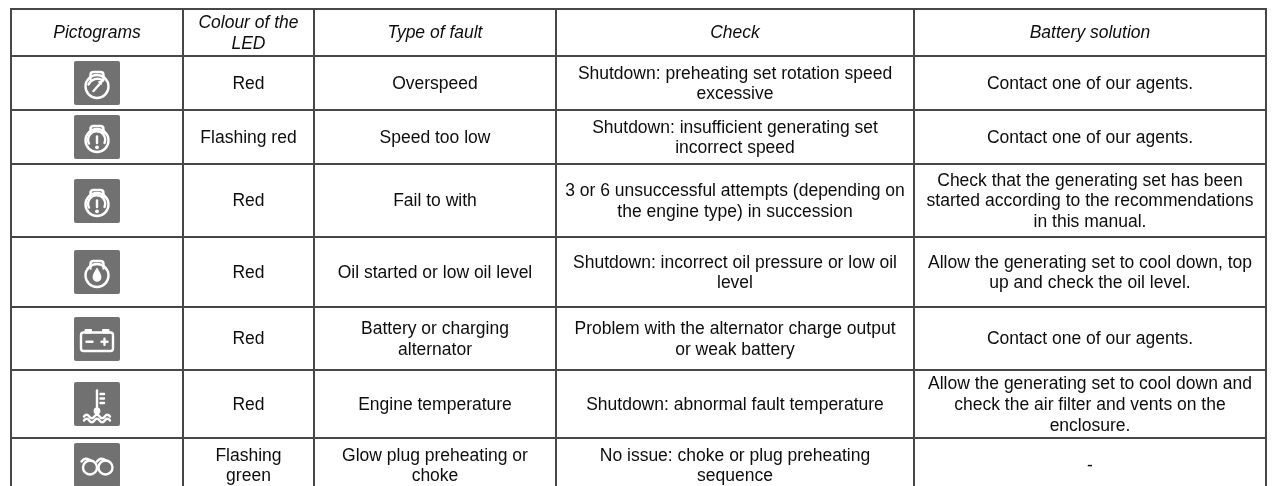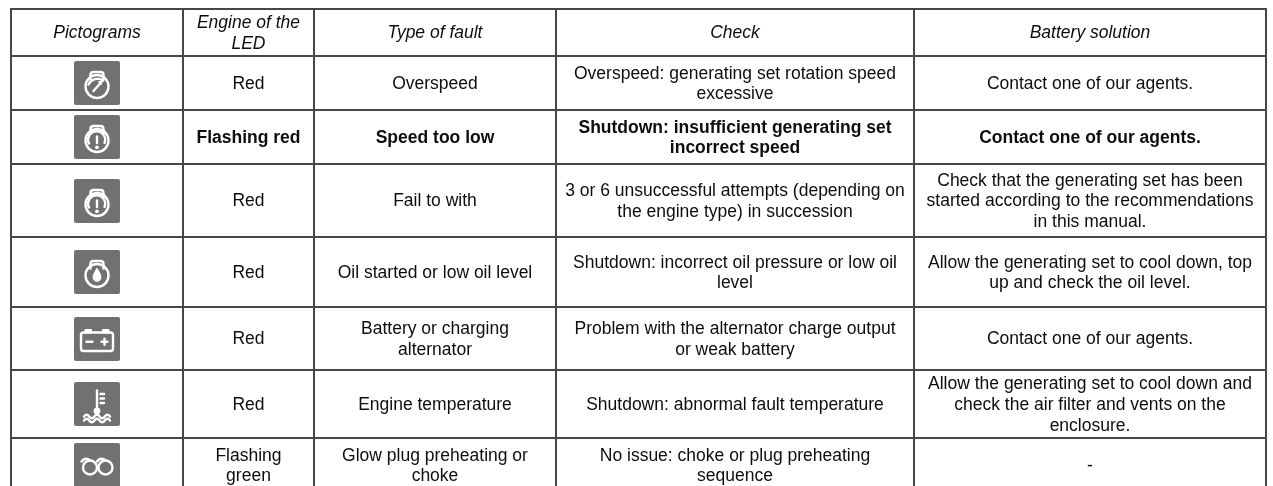--- a/index.html
+++ b/index.html
@@ -26,21 +26,21 @@
     font-size: 17.5px;
     line-height: 1.18;
     box-sizing: border-box;
   }
   .fault-table th {
     font-style: italic;
     font-weight: normal;
     height: 40px;
   }
   tr.row-1 { height: 49px; }
-  tr.row-2 { height: 51px; font-weight: bold; }
+  tr.row-2 { height: 51px; }
   tr.row-3 { height: 73px; }
   tr.row-4 { height: 70px; }
   tr.row-5 { height: 63px; }
   tr.row-6 { height: 66px; }
   tr.row-7 { height: 52px; }
   .picto {
     width: 46px;
     height: 44px;
     background: #717171;
     border-radius: 2px;
@@ -60,21 +60,21 @@
   <colgroup>
     <col style="width:172px">
     <col style="width:131px">
     <col style="width:242px">
     <col style="width:358px">
     <col style="width:352px">
   </colgroup>
   <thead>
     <tr>
       <th>Pictograms</th>
-      <th>Engine of the LED</th>
+      <th>Colour of the LED</th>
       <th>Type of fault</th>
       <th>Check</th>
       <th>Battery solution</th>
     </tr>
   </thead>
   <tbody>
 
     <tr class="row-1">
       <td>
         <div class="picto">
@@ -82,21 +82,21 @@
             <path class="g-stroke" d="M13.5 15.5 V11 Q13.5 8 16.5 8 H23.5 Q26.5 8 26.5 11 V15.5"></path>
             <circle class="g-stroke" cx="20" cy="22.5" r="11.5"></circle>
             <path class="g-stroke" d="M11.5 20.5 A10 10 0 0 1 26 16.5" stroke-width="2"></path>
             <path class="g-stroke" d="M16.5 27 L24 18.5" stroke-width="2.6"></path>
             <polygon class="g-fill" points="26.6,15.4 20.6,17.8 24.3,21.2"></polygon>
           </svg>
         </div>
       </td>
       <td>Red</td>
       <td>Overspeed</td>
-      <td>Overspeed: generating set rotation speed excessive</td>
+      <td>Shutdown: preheating set rotation speed excessive</td>
       <td>Contact one of our agents.</td>
     </tr>
 
     <tr class="row-2">
       <td>
         <div class="picto">
           <svg width="40" height="38" viewBox="0 0 40 38">
             <path class="g-stroke" d="M13.5 15.5 V11 Q13.5 8 16.5 8 H23.5 Q26.5 8 26.5 11 V15.5"></path>
             <circle class="g-stroke" cx="20" cy="22.5" r="11.5"></circle>
             <path class="g-stroke" d="M12 25.5 A8.5 8.5 0 1 1 27.5 25" stroke-width="2.4"></path>

